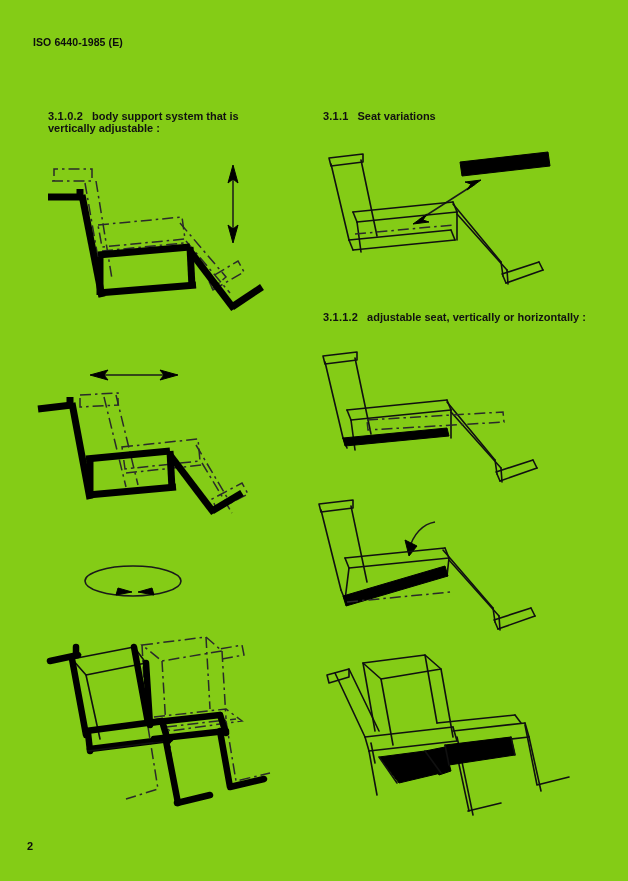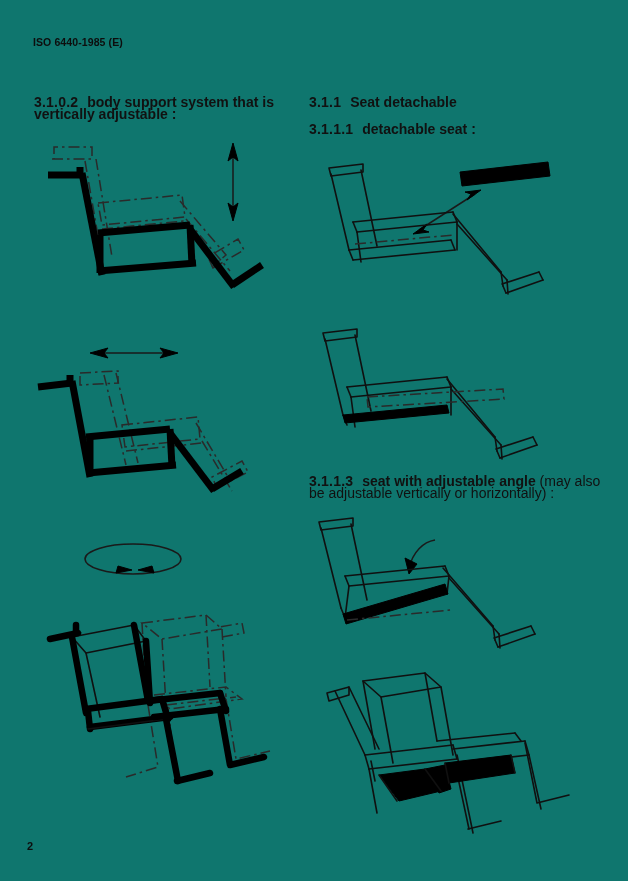--- a/index.html
+++ b/index.html
@@ -11,21 +11,21 @@
     width: 628px;
     height: 881px;
     position: relative;
     font-family: "Liberation Sans", sans-serif;
     color: #111111;
     overflow: hidden;
   }
   .page {
     position: absolute;
     inset: 0;
-    background: #0f766e;
+    background: #84cc16;
   }
   .doc-header {
     position: absolute;
     left: 33px;
     top: 36px;
     font-size: 10.5px;
     font-weight: bold;
     letter-spacing: 0.1px;
     color: #0d0d0d;
   }
@@ -43,24 +43,24 @@
     top: 92px;
     width: 260px;
   }
   .col-right {
     position: absolute;
     left: 305px;
     top: 92px;
     width: 300px;
   }
   .heading {
-    font-size: 14px;
+    font-size: 11px;
     line-height: 12.4px;
     color: #111111;
-    margin: 4px;
+    margin: 18px;
   }
   .heading .num {
     font-weight: bold;
     letter-spacing: 0.2px;
   }
   .heading .bold-text {
     font-weight: bold;
   }
   .heading .plain-text {
     font-weight: normal;
@@ -210,27 +210,23 @@
           <path class="thick-r" d="M116 104 L120 166"></path>
         </g>
       </svg>
     </div>
 
   </div>
 
   <div class="col-right">
 
     <p class="heading">
-      <span class="num">3.1.1</span><span class="gap-num"></span><span class="bold-text">Seat detachable</span>
+      <span class="num">3.1.1</span><span class="gap-num"></span><span class="bold-text">Seat variations</span>
     </p>
 
-    <p class="heading" style="margin-top:15px;">
-      <span class="num">3.1.1.1</span><span class="gap-num"></span><span class="bold-text">detachable seat</span>
-      <span class="bold-text">:</span>
-    </p>
 
     <div class="fig" style="margin-top:14px;">
       <svg width="300" height="155" viewBox="0 0 300 155">
 
         <polygon class="solidblack" points="155,22 243,12 245,26 157,36"></polygon>
 
         <g>
           <line class="arrowline" x1="114" y1="80" x2="170" y2="44"></line>
           <polygon class="solidblack" points="108,84 122,74 118,80 124,82"></polygon>
           <polygon class="solidblack" points="176,40 162,50 166,44 160,42"></polygon>
@@ -259,20 +255,24 @@
           <path d="M234 122 L238 130"></path>
           <path d="M202 130 L203 144"></path>
         </g>
 
         <g class="ghost">
           <path d="M50 94 L148 85"></path>
         </g>
       </svg>
     </div>
 
+    <p class="heading" style="margin-top:16px;">
+      <span class="num">3.1.1.2</span><span class="gap-num"></span><span class="bold-text">adjustable seat, vertically or horizontally</span>
+      <span class="bold-text">:</span>
+    </p>
 
     <div class="fig" style="margin-top:14px;">
       <svg width="300" height="140" viewBox="0 0 300 140">
         <g class="thin">
           <path d="M18 14 L52 10 L52 18 L20 22 Z"></path>
           <path d="M20 20 L38 96"></path>
           <path d="M50 16 L66 92"></path>
           <path d="M38 96 L42 106"></path>
           <path d="M42 68 L142 58"></path>
           <path d="M46 78 L146 68"></path>
@@ -291,25 +291,20 @@
         </g>
 
         <polygon class="solidblack" points="38,96 142,86 144,94 40,104"></polygon>
 
         <g class="ghost">
           <path d="M62 78 L198 70 L199 80 L63 88 Z"></path>
         </g>
       </svg>
     </div>
 
-    <p class="heading" style="margin-top:16px;">
-      <span class="num">3.1.1.3</span><span class="gap-num"></span><span class="bold-text">seat with adjustable angle</span>
-      <span class="plain-text">(may also be adjustable vertically or horizontally)</span>
-      <span class="plain-text">:</span>
-    </p>
 
     <div class="fig" style="margin-top:14px;">
       <svg width="300" height="135" viewBox="0 0 300 135">
 
         <g>
           <path class="arrowline" d="M104 54 C108 38 118 28 130 26"></path>
           <polygon class="solidblack" points="100,44 104,60 112,50"></polygon>
         </g>
         <g class="thin">
           <path d="M14 8 L48 4 L48 12 L16 16 Z"></path>

